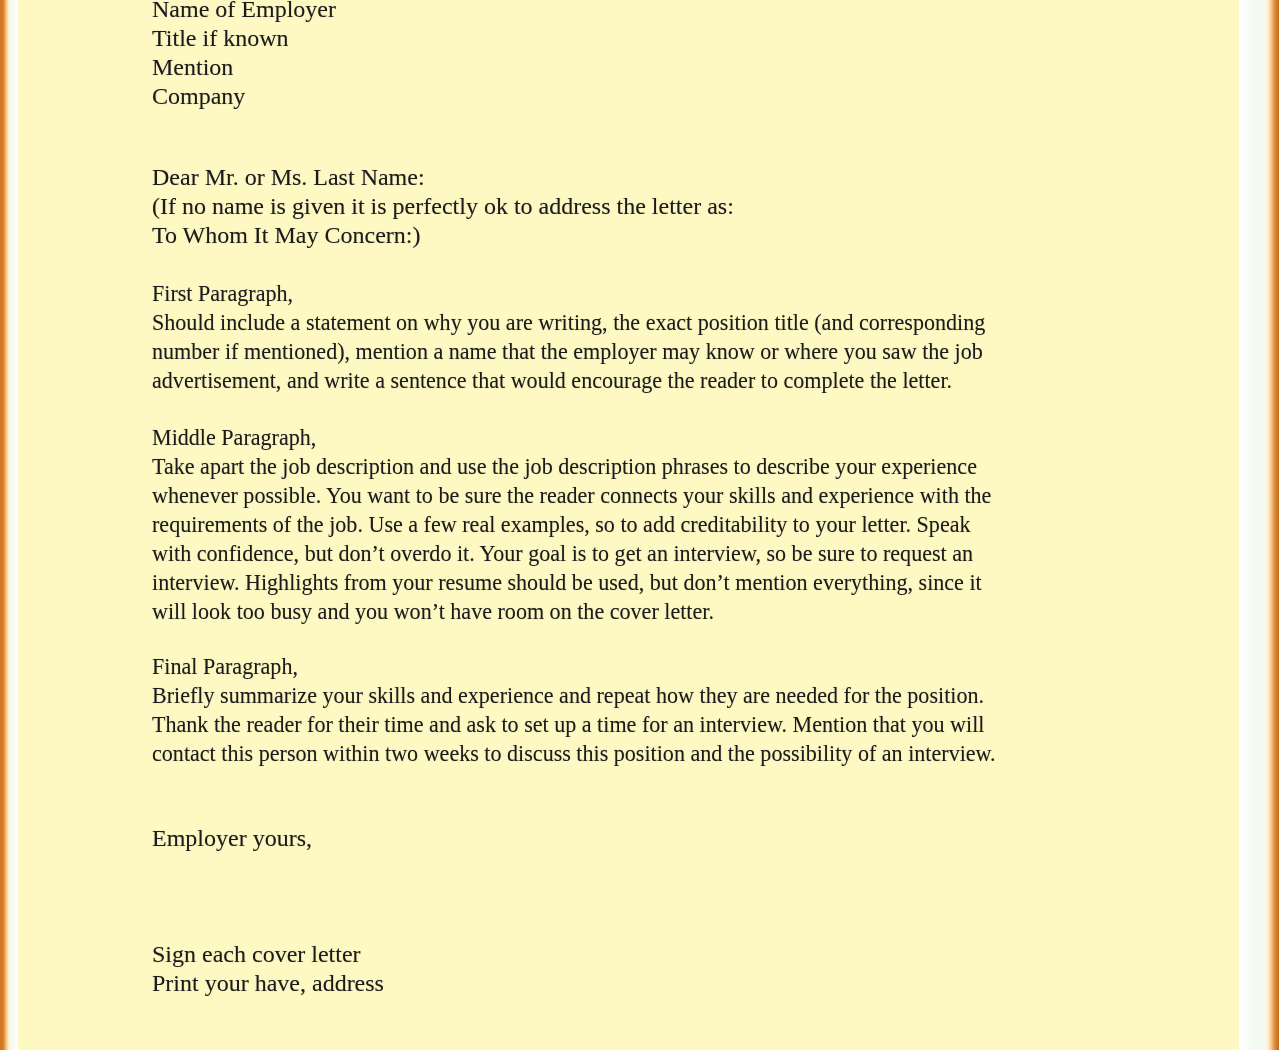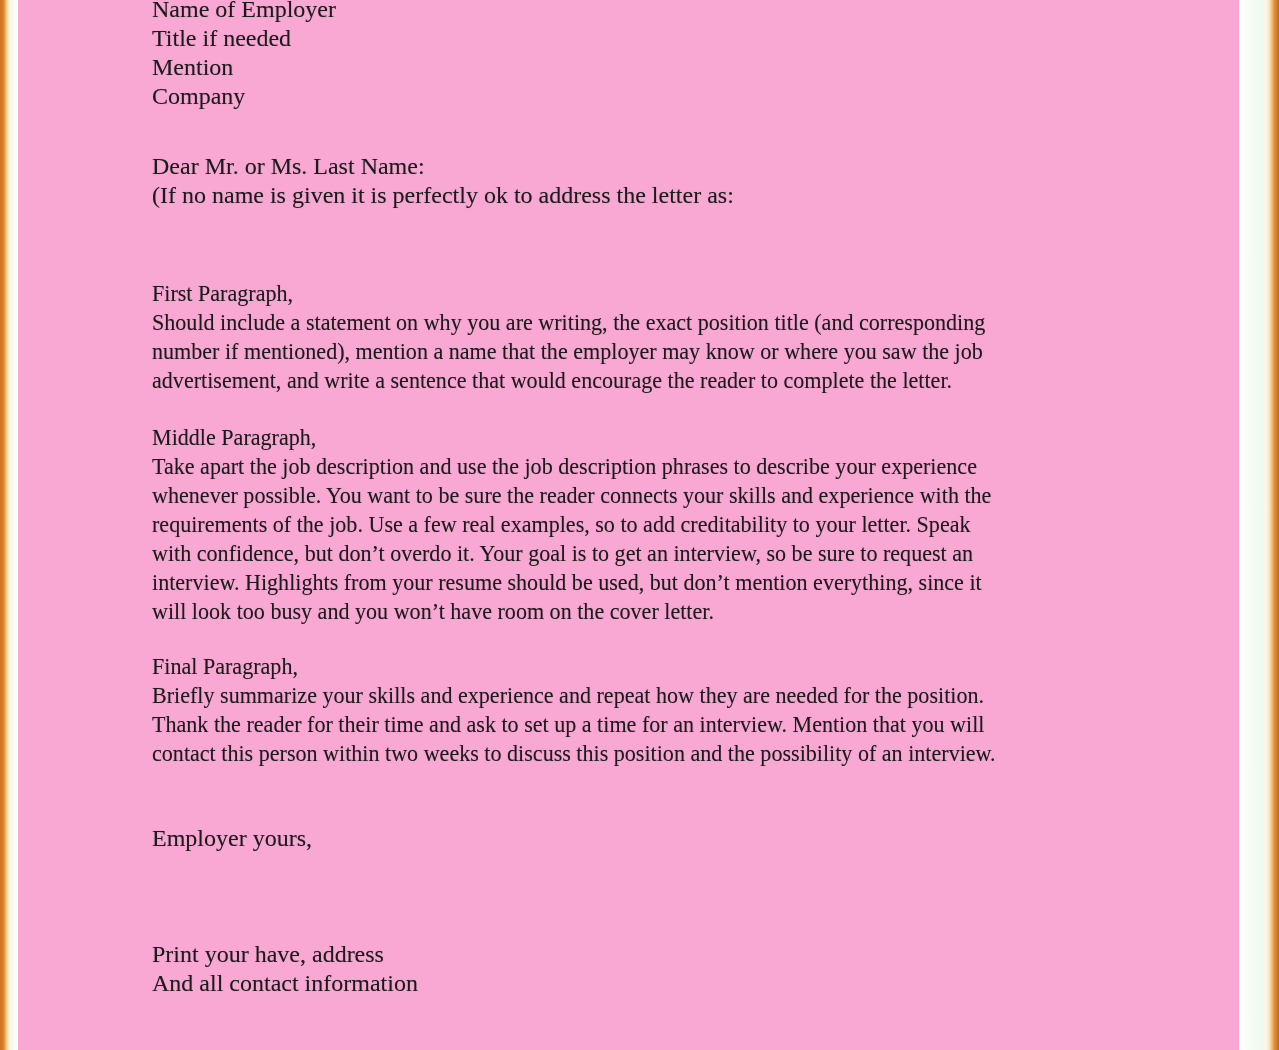--- a/index.html
+++ b/index.html
@@ -4,21 +4,21 @@
 <style>
   html, body {
     margin: 0;
     padding: 0;
     background: #ffffff;
   }
   .page {
     position: relative;
     width: 1279px;
     height: 1050px;
-    background: #f9a8d4;
+    background: #fef9c3;
     overflow: hidden;
     font-family: "Liberation Serif", "DejaVu Serif", serif;
   }
   .edge {
     position: absolute;
     top: 0;
     bottom: 0;
     pointer-events: none;
   }
   .edge.left {
@@ -52,28 +52,29 @@
 </style>
 </head>
 <body>
 
 <div class="page">
   <div class="edge left"></div>
   <div class="edge right"></div>
 
   <div class="block" style="top:-5px">
     <div class="line">Name of Employer</div>
-    <div class="line">Title if needed</div>
+    <div class="line">Title if known</div>
     <div class="line">Mention</div>
     <div class="line">Company</div>
   </div>
 
-  <div class="block" style="top:152px">
+  <div class="block" style="top:163px">
     <div class="line">Dear Mr. or Ms. Last Name:</div>
     <div class="line">(If no name is given it is perfectly ok to address the letter as:</div>
+    <div class="line">To Whom It May Concern:)</div>
   </div>
 
   <div class="block condensed" style="top:279px">
     <div class="line">First Paragraph,</div>
     <div class="line">Should include a statement on why you are writing, the exact position title (and corresponding</div>
     <div class="line">number if mentioned), mention a name that the employer may know or where you saw the job</div>
     <div class="line">advertisement, and write a sentence that would encourage the reader to complete the letter.</div>
   </div>
 
   <div class="block condensed" style="top:423px">
@@ -91,16 +92,16 @@
     <div class="line">Briefly summarize your skills and experience and repeat how they are needed for the position.</div>
     <div class="line">Thank the reader for their time and ask to set up a time for an interview. Mention that you will</div>
     <div class="line">contact this person within two weeks to discuss this position and the possibility of an interview.</div>
   </div>
 
   <div class="block" style="top:824px">
     <div class="line">Employer yours,</div>
   </div>
 
   <div class="block" style="top:940px">
+    <div class="line">Sign each cover letter</div>
     <div class="line">Print your have, address</div>
-    <div class="line">And all contact information</div>
   </div>
 </div>
 
 </body></html>

